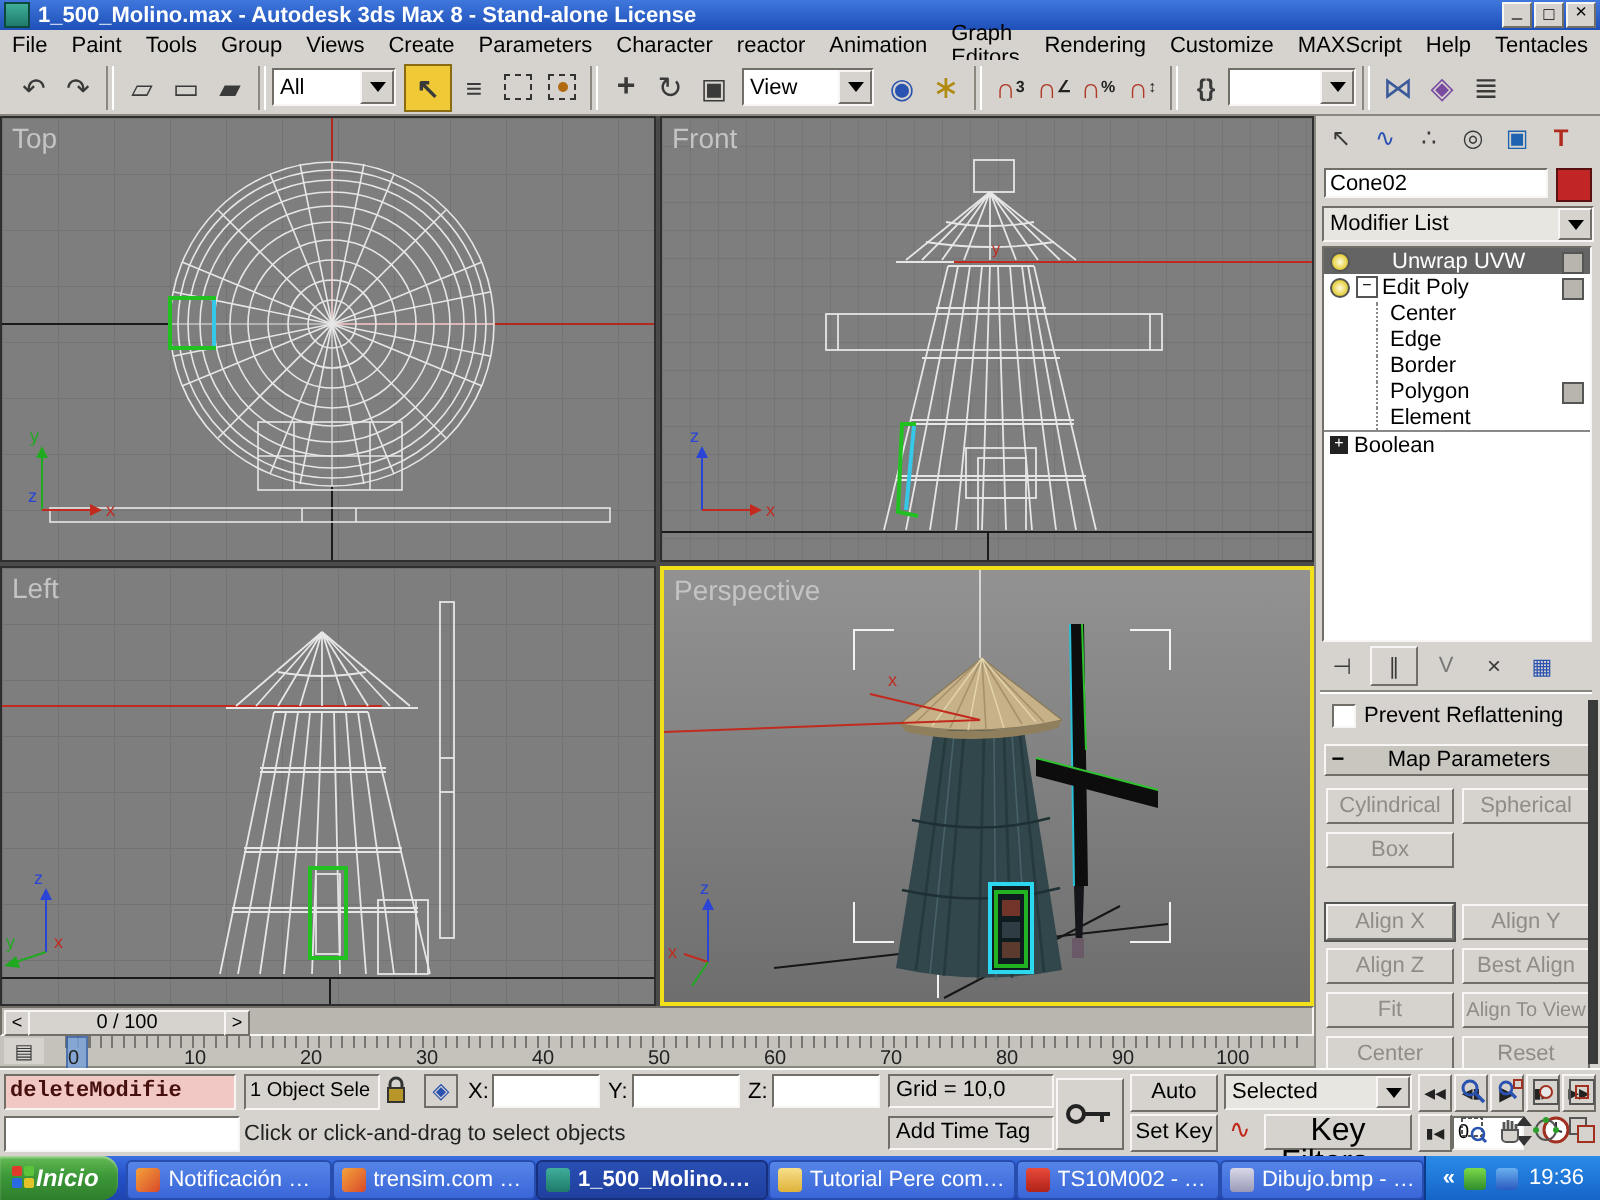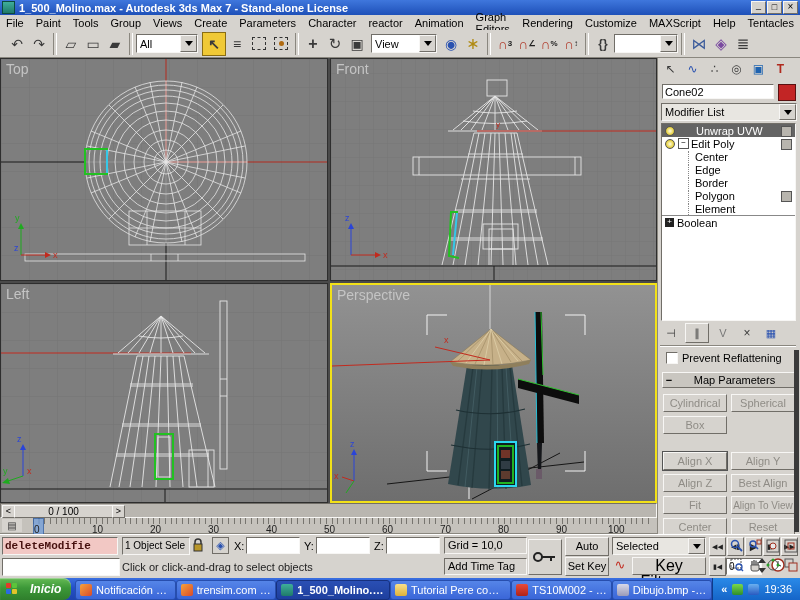--- a/index.html
+++ b/index.html
@@ -28,21 +28,21 @@
         color:#fff;font-size:11px;white-space:nowrap;overflow:hidden;}
   .task.active{background:linear-gradient(#2a4fb4,#1e3f9e);border-color:#16307e;}
   .ticon{width:12px;height:12px;flex:0 0 12px;border-radius:2px;}
   svg text{font-family:"Liberation Sans",sans-serif;}
 </style>
 </head>
 <body>
 
 <div class="abs" style="left:0;top:0;width:800px;height:15px;background:linear-gradient(#3f77dd,#1e50b8);display:flex;align-items:center;padding:0 2px;box-sizing:border-box;">
   <span style="width:11px;height:11px;background:linear-gradient(#3fae9a,#1f7a6a);border:1px solid #0c4a3e;margin-right:4px;flex:0 0 11px;"></span>
-  <span style="color:#fff;font-weight:bold;font-size:11px;white-space:nowrap;overflow:hidden;flex:1;">1_500_Molino.max - Autodesk 3ds Max 7  - Stand-alone License</span>
+  <span style="color:#fff;font-weight:bold;font-size:11px;white-space:nowrap;overflow:hidden;flex:1;">1_500_Molino.max - Autodesk 3ds Max 8  - Stand-alone License</span>
   <span class="raised" style="width:13px;height:11px;font-size:9px;line-height:6px;text-align:center;margin-right:1px;">_</span>
   <span class="raised" style="width:13px;height:11px;font-size:9px;line-height:10px;text-align:center;margin-right:1px;">□</span>
   <span class="raised" style="width:13px;height:11px;font-size:10px;line-height:9px;text-align:center;">×</span>
 </div>
 
 <div class="abs" style="left:0;top:15px;width:800px;height:15px;background:#d6d3ce;display:flex;align-items:center;border-bottom:1px solid #b8b5ae;">
   <span style="padding:0 6px;">File</span>
   <span style="padding:0 6px;">Paint</span>
   <span style="padding:0 6px;">Tools</span>
   <span style="padding:0 6px;">Group</span>
@@ -568,21 +568,21 @@
     <span class="navbtn">
       <svg width="14" height="14">
           <rect x="1" y="1" width="8" height="8" fill="none" stroke="#555"></rect>
           <rect x="5" y="5" width="8" height="8" fill="#d6d3ce" stroke="#a03020"></rect>
         </svg>
     </span>
   </div>
 </div>
 
 <div class="abs" style="left:0;top:578px;width:800px;height:22px;background:linear-gradient(#3a6fe0,#2450c8 45%,#1e44ae);display:flex;align-items:center;">
-  <span style="height:22px;padding:0 10px 0 6px;background:linear-gradient(#66bb55,#3c9838 45%,#2f7e2c);border-radius:0 8px 8px 0;display:flex;align-items:center;gap:12px;color:#fff;font-weight:bold;font-style:italic;font-size:12px;box-shadow:inset 0 1px 1px rgba(255,255,255,.4);">
+  <span style="height:22px;padding:0 10px 0 6px;background:linear-gradient(#66bb55,#3c9838 45%,#2f7e2c);border-radius:0 8px 8px 0;display:flex;align-items:center;gap:0;color:#fff;font-weight:bold;font-style:italic;font-size:12px;box-shadow:inset 0 1px 1px rgba(255,255,255,.4);">
     <span style="width:12px;height:12px;display:grid;grid-template-columns:5px 5px;grid-template-rows:5px 5px;gap:1px;">
       <span style="background:#e23a2a;border-radius:1px;"></span>
         <span style="background:#5cc43a;border-radius:1px;"></span>
       <span style="background:#2a6ae2;border-radius:1px;"></span>
         <span style="background:#e2c42a;border-radius:1px;"></span>
     </span>
     <span>Inicio</span>
   </span>
   <span style="width:4px;"></span>
   <span class="task" style="width:96px;">

